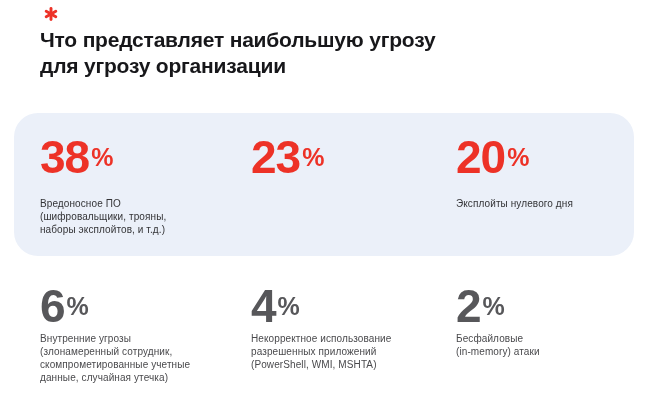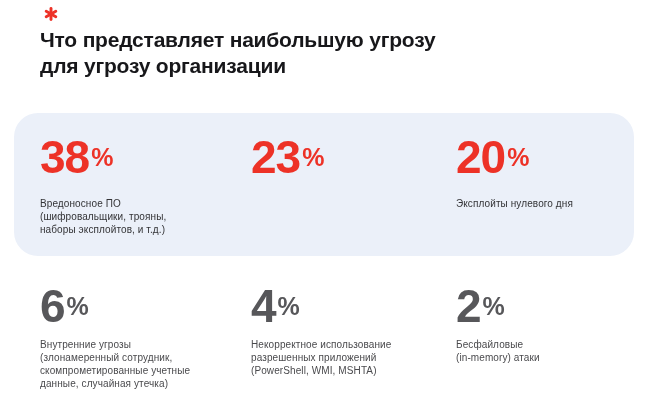--- a/index.html
+++ b/index.html
@@ -54,21 +54,21 @@
   .num-red { color: #ed3227; }
   .num-gray { color: #57575a; }
   .stat-label {
     margin-top: 17px;
     font-size: 10px;
     line-height: 13px;
     letter-spacing: 0.1px;
     white-space: pre-line;
   }
   .r0 .stat-label { color: #333336; }
-  .r1 .stat-label { margin-top: 9px; color: #4a4a4d; }
+  .r1 .stat-label { margin-top: 3px; color: #4a4a4d; }
 </style>
 </head>
 <body>
 
 <div>
 
   <svg class="logo" viewBox="0 0 24 24" aria-hidden="true">
     <g stroke="#ed3227" stroke-width="5" stroke-linecap="round">
       <line x1="12" y1="2.5" x2="12" y2="21.5"></line>
       <line x1="3.8" y1="7.3" x2="20.2" y2="16.7"></line>

